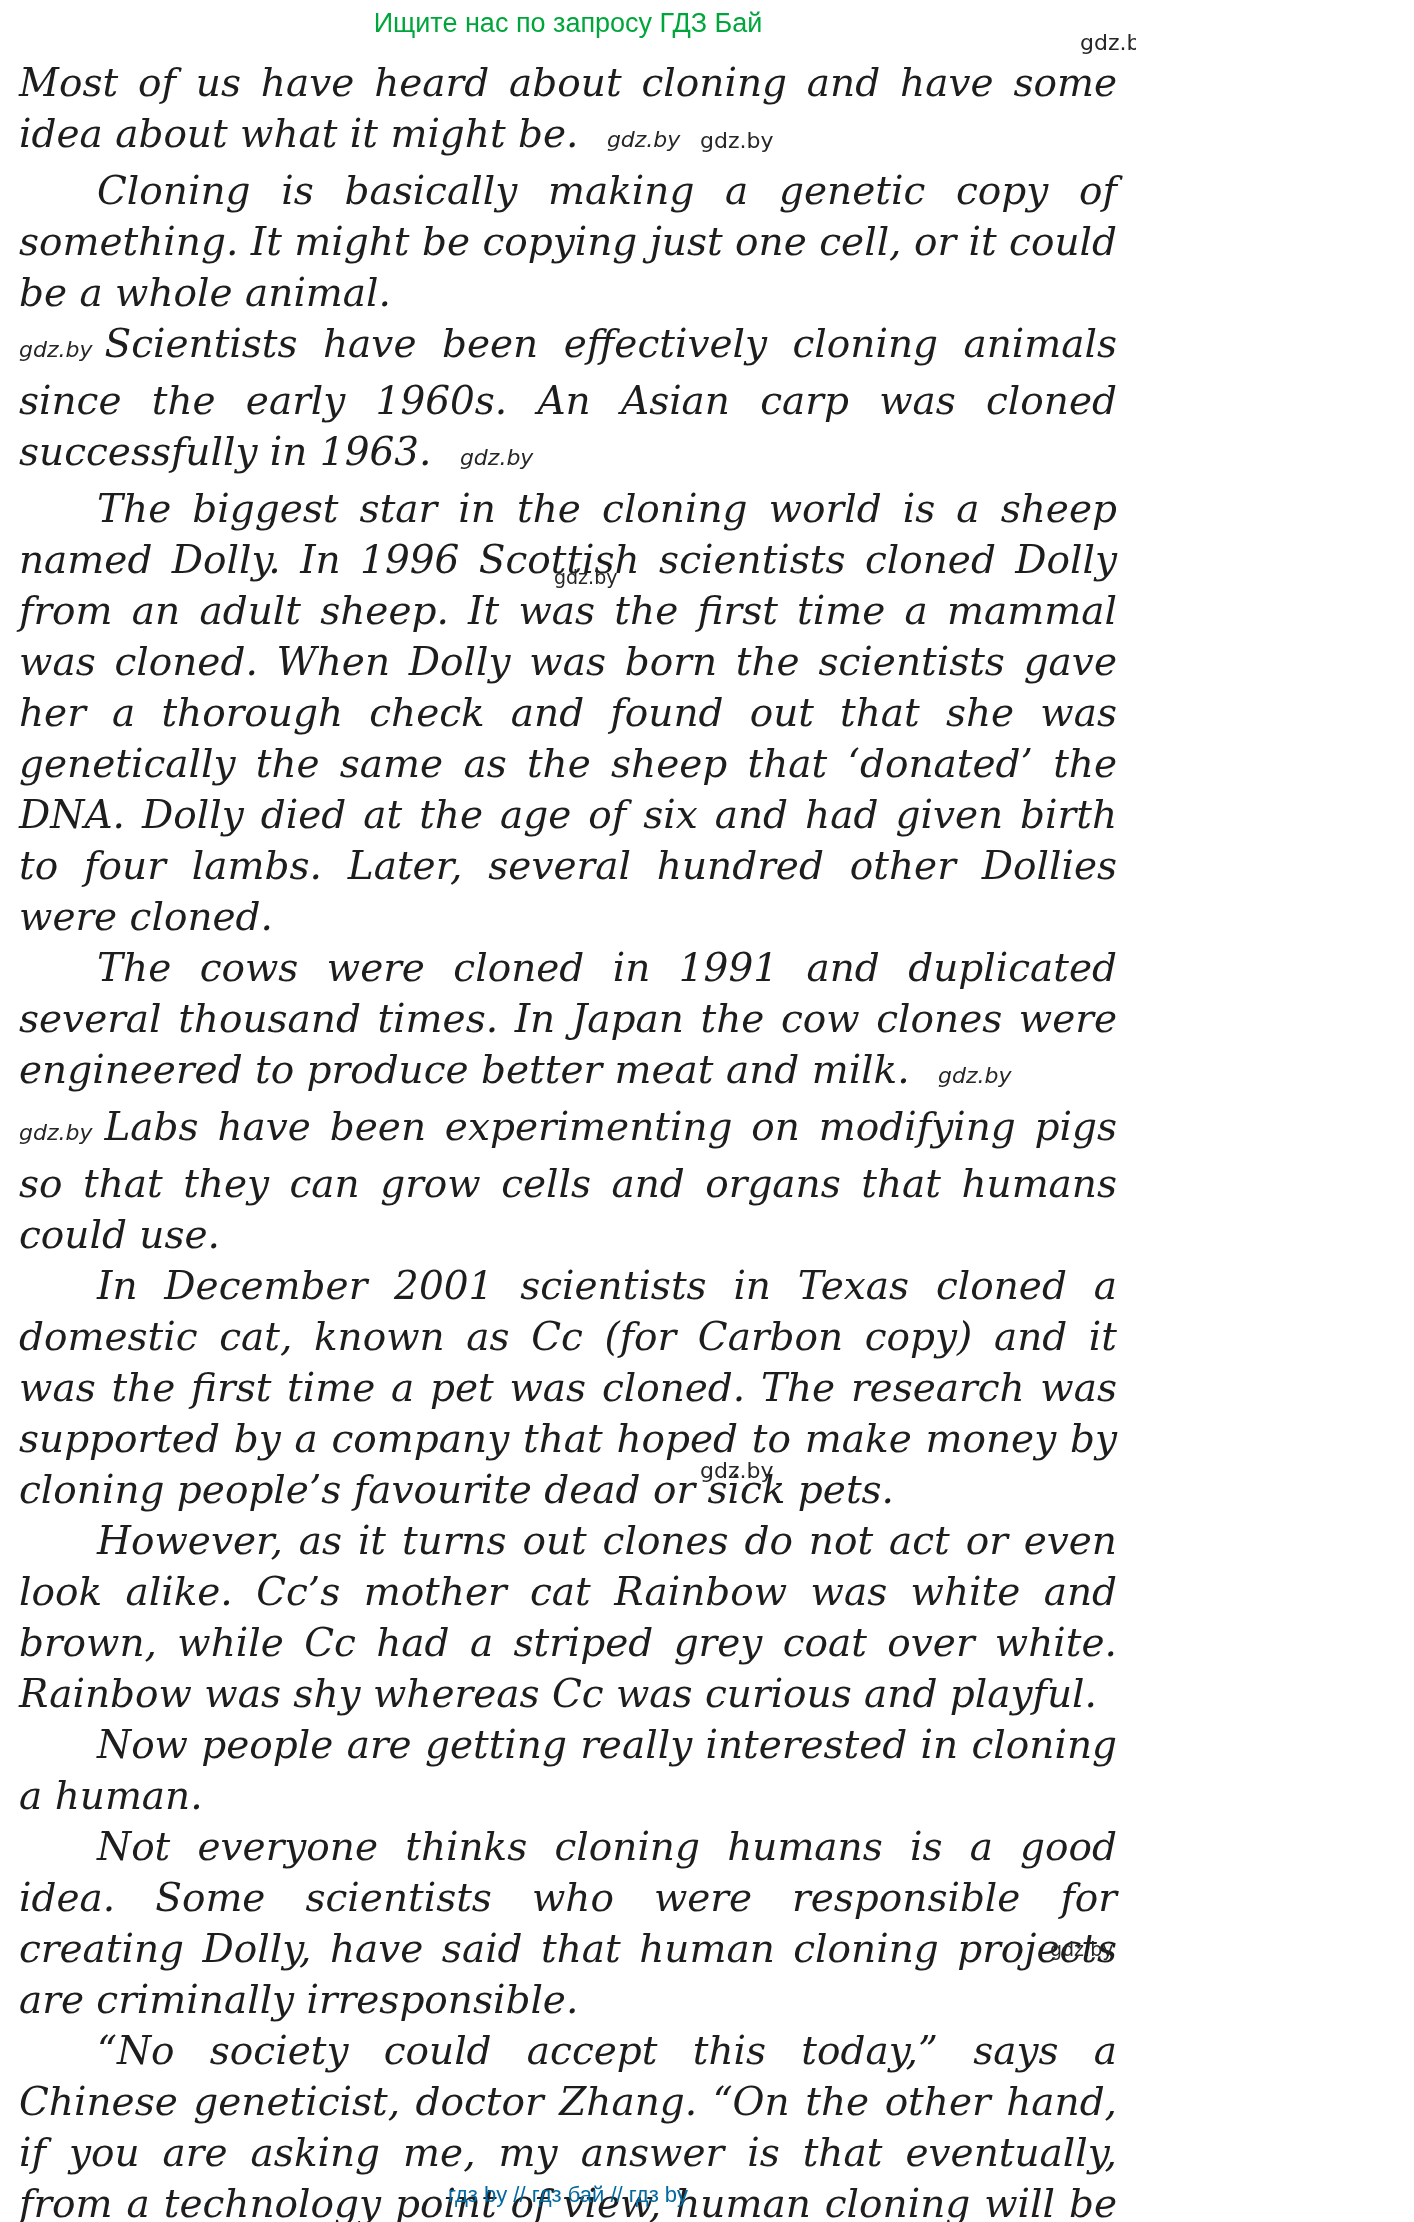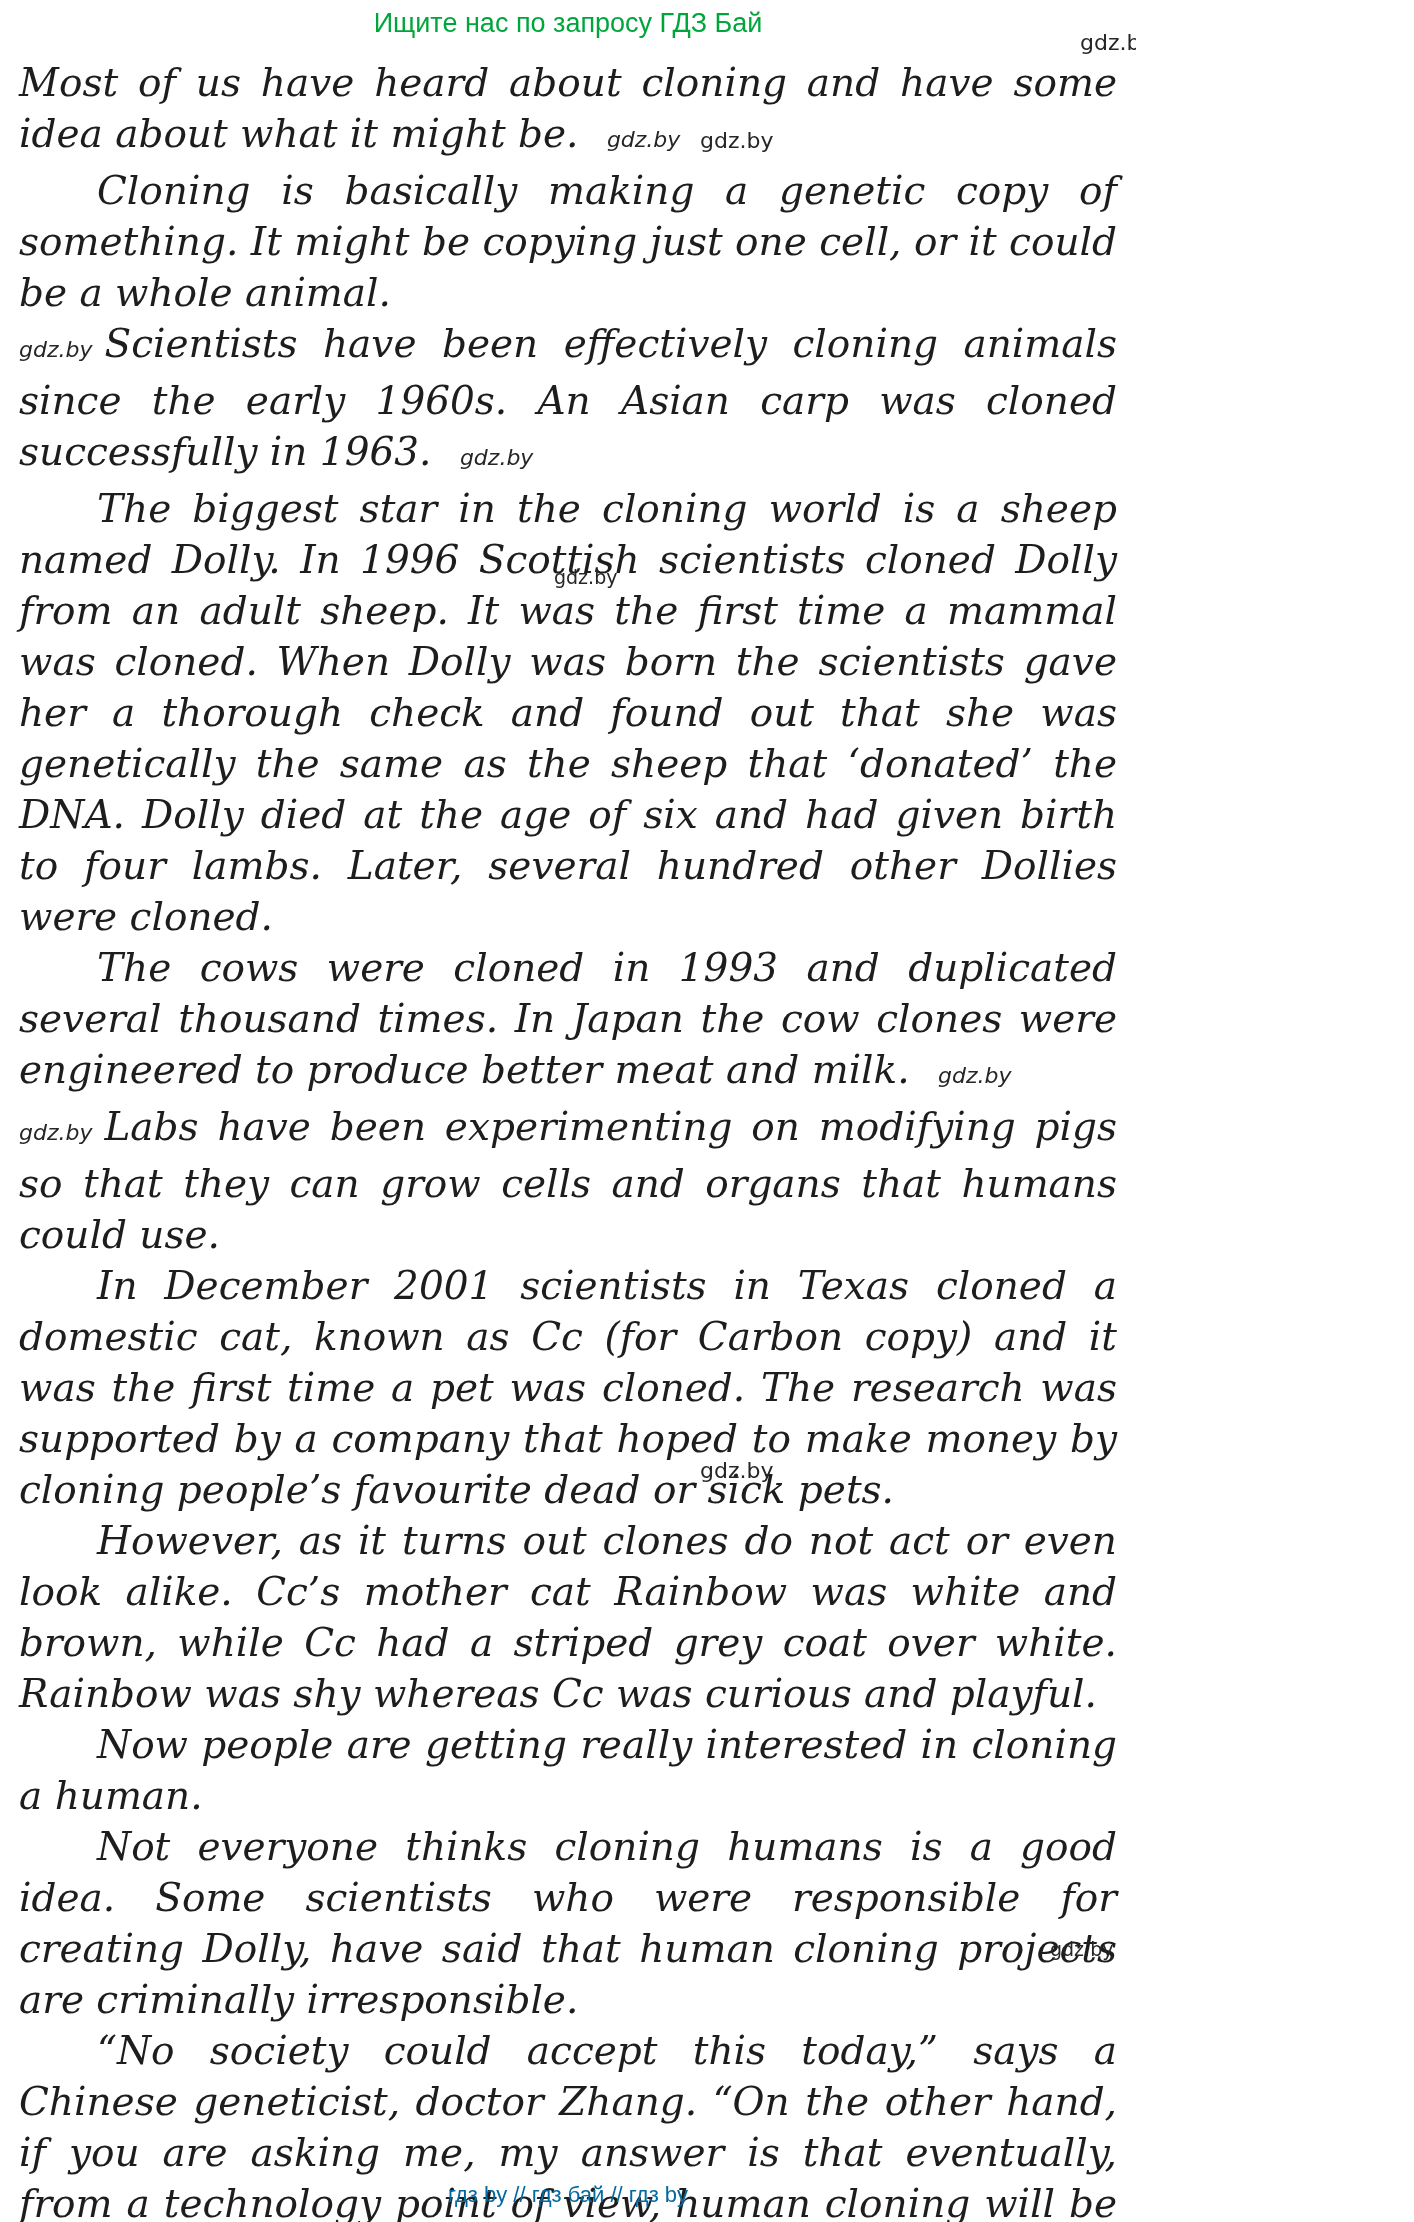--- a/index.html
+++ b/index.html
@@ -97,21 +97,21 @@
       <p class="para">
         <span class="wm lead">gdz.by</span><span>Scientists have been effectively cloning animals since the early 1960s. An Asian carp was cloned successfully in 1963.</span>
         <span class="wm trail">gdz.by</span>
       </p>
 
       <p class="para indent">
         <span>The biggest star in the cloning world is a sheep named Dolly. In 1996 Scottish scientists cloned Dolly from an adult sheep. It was the first time a mammal was cloned. When Dolly was born the scientists gave her a thorough check and found out that she was genetically the same as the sheep that ‘donated’ the DNA. Dolly died at the age of six and had given birth to four lambs. Later, several hundred other Dollies were cloned.</span>
       </p>
 
       <p class="para indent">
-        <span>The cows were cloned in 1993 and duplicated several thousand times. In Japan the cow clones were engineered to produce better meat and milk.</span>
+        <span>The cows were cloned in 1991 and duplicated several thousand times. In Japan the cow clones were engineered to produce better meat and milk.</span>
         <span class="wm trail">gdz.by</span>
       </p>
 
       <p class="para">
         <span class="wm lead">gdz.by</span><span>Labs have been experimenting on modifying pigs so that they can grow cells and organs that humans could use.</span>
       </p>
 
       <p class="para indent">
         <span>In December 2001 scientists in Texas cloned a domestic cat, known as Cc (for Carbon copy) and it was the first time a pet was cloned. The research was supported by a company that hoped to make money by cloning people’s favourite dead or sick pets.</span>
       </p>

